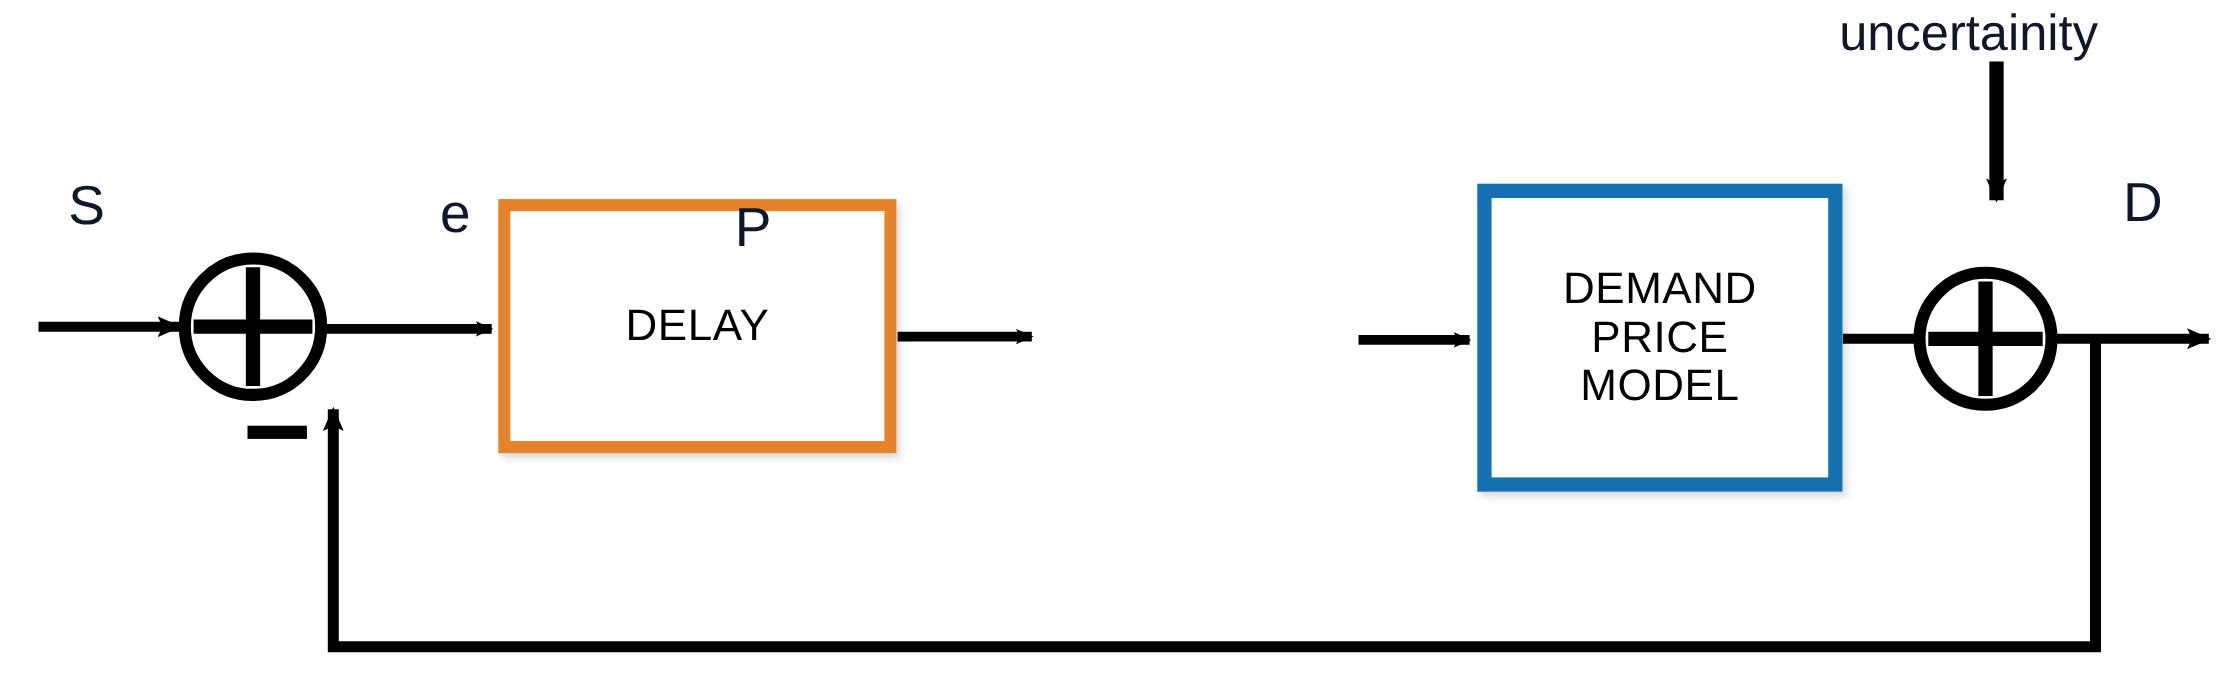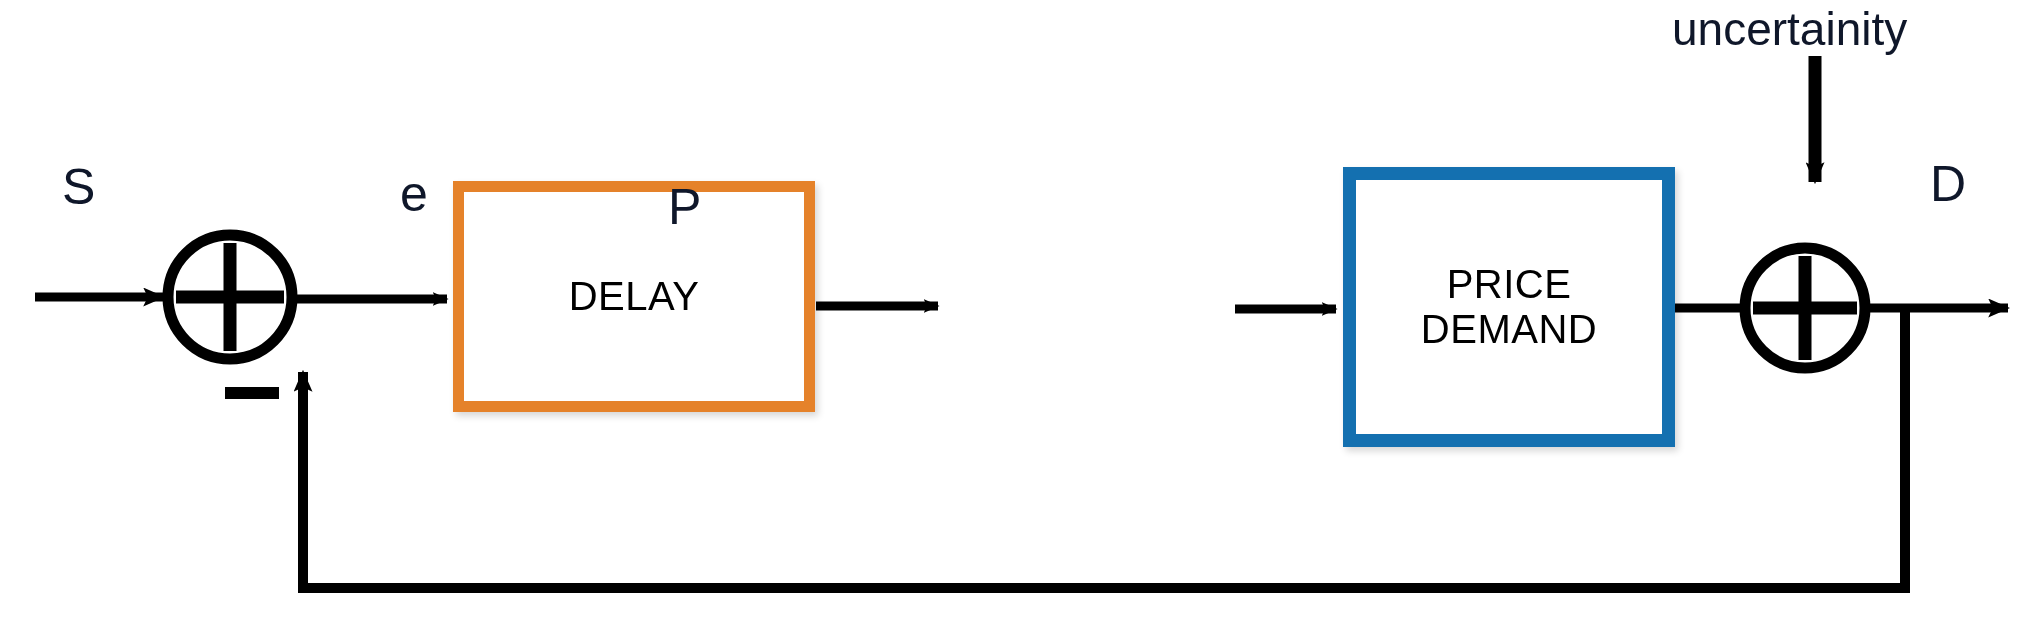--- a/index.html
+++ b/index.html
@@ -71,22 +71,23 @@
     <polyline points="1905,308 1905,588 303,588 303,372" fill="none" stroke="#000" stroke-width="10" marker-end="url(#ahbig)"></polyline>
   </svg>
 
   <div class="blk" id="blk-stsmc">
     <span>DELAY</span>
   </div>
 
 
   <div class="blk" id="blk-pdm">
     <div>
+      <span>DEMAND</span>
       <span>PRICE</span>
-      <span>DEMAND</span>
+      <span>MODEL</span>
     </div>
   </div>
 
   <div class="lbl" id="lbl-s">S</div>
   <div class="lbl" id="lbl-e">e</div>
   <div class="lbl" id="lbl-p">P</div>
   <div class="lbl" id="lbl-d">D</div>
   <div class="lbl" id="lbl-uncertainity">uncertainity</div>
 
 </div>

